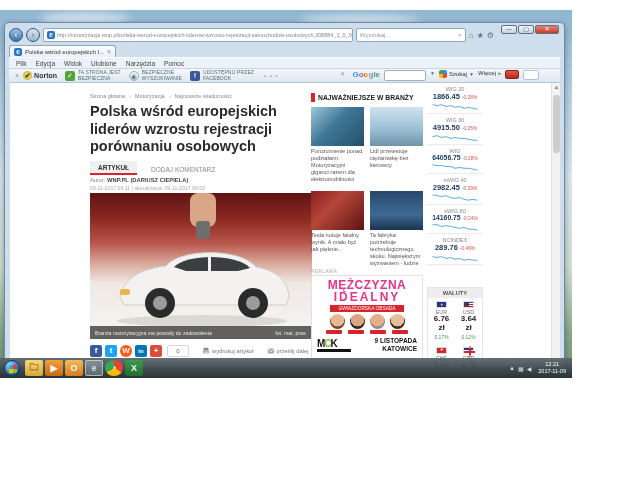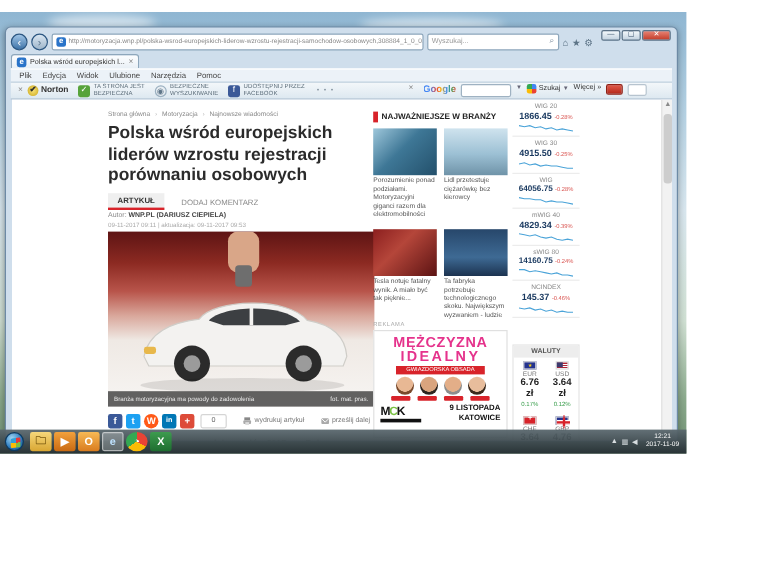--- a/index.html
+++ b/index.html
@@ -403,35 +403,35 @@
           </div>
           <div class="idx">
             <div class="idx-name">WIG</div>
             <div class="idx-val" style="font-size:6.8px;"><span>64056.75</span> <span class="idx-chg">-0.28%</span></div>
             <svg class="spark" viewBox="0 0 50 10">
                 <polyline points="0,3 5,4 10,4 15,5 20,5 25,7 30,6 35,7 40,7 45,8 50,9" fill="none" stroke="#4aa3d8" stroke-width="1"></polyline>
               </svg>
           </div>
           <div class="idx">
             <div class="idx-name">mWIG 40</div>
-            <div class="idx-val"><span>4829.34</span> <span class="idx-chg">-0.39%</span></div>
+            <div class="idx-val"><span>2982.45</span> <span class="idx-chg">-0.39%</span></div>
             <svg class="spark" viewBox="0 0 50 10">
                 <polyline points="0,2 5,3 10,4 15,3 20,5 25,6 30,5 35,7 40,8 45,7 50,8" fill="none" stroke="#4aa3d8" stroke-width="1"></polyline>
               </svg>
           </div>
           <div class="idx">
             <div class="idx-name">sWIG 80</div>
             <div class="idx-val" style="font-size:6.8px;"><span>14160.75</span> <span class="idx-chg">-0.24%</span></div>
             <svg class="spark" viewBox="0 0 50 10">
                 <polyline points="0,3 5,3 10,5 15,4 20,5 25,6 30,7 35,6 40,8 45,8 50,9" fill="none" stroke="#4aa3d8" stroke-width="1"></polyline>
               </svg>
           </div>
           <div class="idx">
             <div class="idx-name">NCINDEX</div>
-            <div class="idx-val"><span>145.37</span> <span class="idx-chg">-0.46%</span></div>
+            <div class="idx-val"><span>289.76</span> <span class="idx-chg">-0.46%</span></div>
             <svg class="spark" viewBox="0 0 50 10">
                 <polyline points="0,4 5,5 10,4 15,6 20,5 25,7 30,6 35,8 40,7 45,8 50,8" fill="none" stroke="#4aa3d8" stroke-width="1"></polyline>
               </svg>
           </div>
         </div>
 
         <div class="waluty">
           <div class="waluty-head">WALUTY</div>
           <div class="cur-grid">
             <div class="cur">

